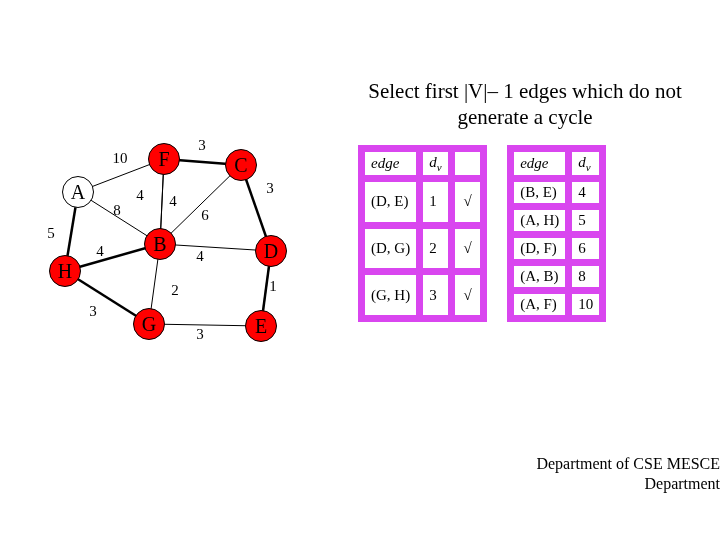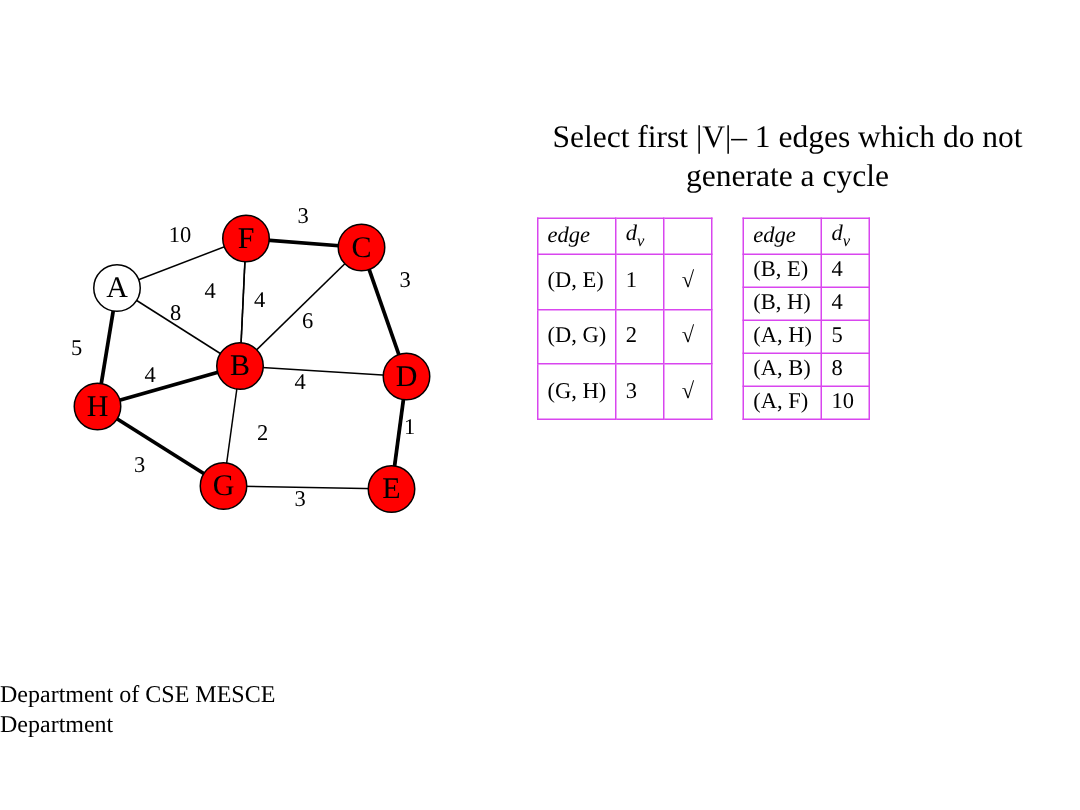--- a/index.html
+++ b/index.html
@@ -66,21 +66,21 @@
     left: 358px;
     top: 145px;
     display: flex;
     gap: 20px;
     font-size: 15px;
   }
   table {
     border-collapse: collapse;
   }
   th, td {
-    border: 1px solid #d946ef;
+    border: 7px solid #d946ef;
     padding: 2px 6px;
     text-align: left;
     height: 20px;
     box-sizing: border-box;
     min-width: 32px;
     margin-left: 18px;
   }
   th {
     font-weight: normal;
   }
@@ -91,21 +91,21 @@
   }
   td.mark {
     font-family: "Times New Roman", serif;
     text-align: center;
   }
   .footer {
     position: absolute;
     left: 0;
     right: 0;
     bottom: 46px;
-    text-align: left;
+    text-align: right;
     font-size: 16px;
     line-height: 1.25;
   }
 </style>
 </head>
 <body>
 
 <div class="slide">
 
   <div class="title">Select first |V|– 1 edges which do not generate a cycle</div>
@@ -184,26 +184,26 @@
           <th><i>edge</i></th>
           <th><i><span>d</span><span class="sub">v</span></i></th>
         </tr>
       </thead>
       <tbody>
           <tr>
             <td>(B, E)</td>
             <td>4</td>
           </tr>
           <tr>
-            <td>(B, H)</td>
-            <td>4</td>
-          </tr>
-          <tr>
             <td>(A, H)</td>
             <td>5</td>
+          </tr>
+          <tr>
+            <td>(D, F)</td>
+            <td>6</td>
           </tr>
           <tr>
             <td>(A, B)</td>
             <td>8</td>
           </tr>
           <tr>
             <td>(A, F)</td>
             <td>10</td>
           </tr>
         </tbody>

